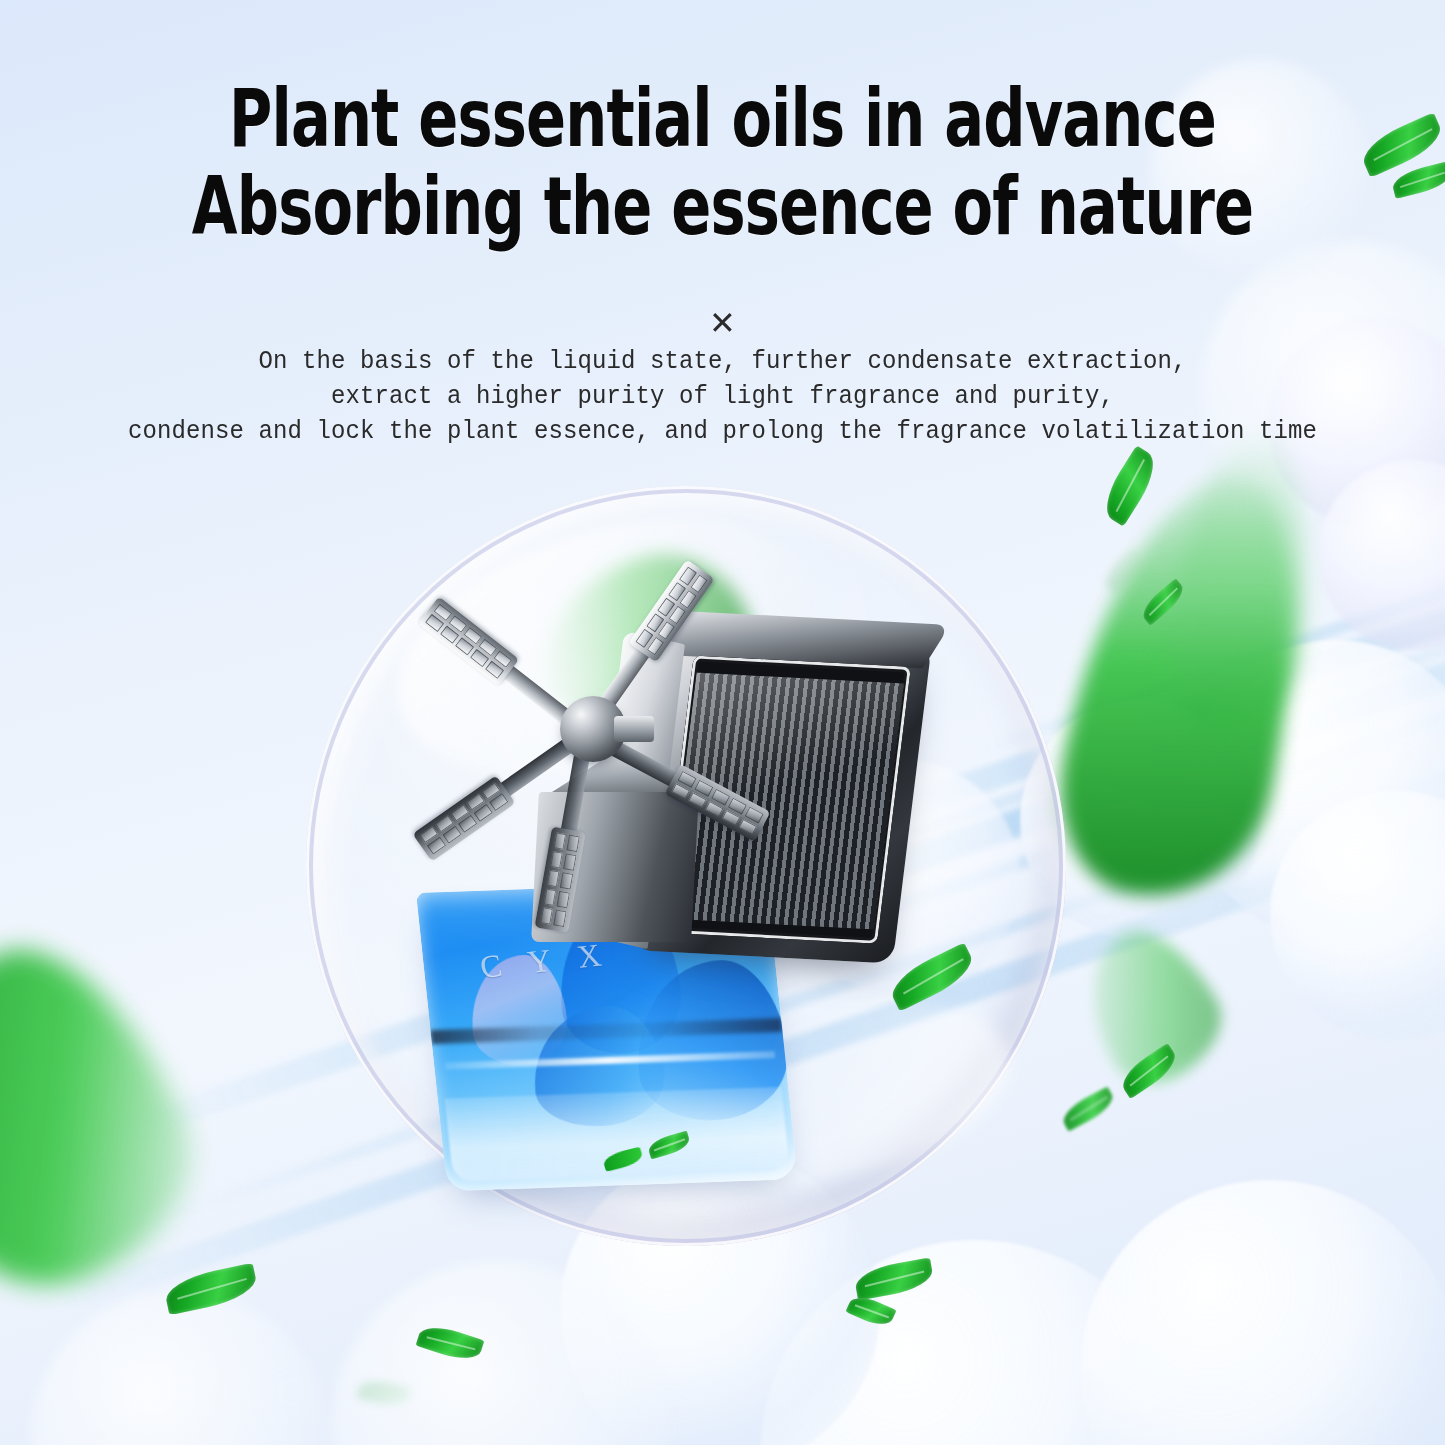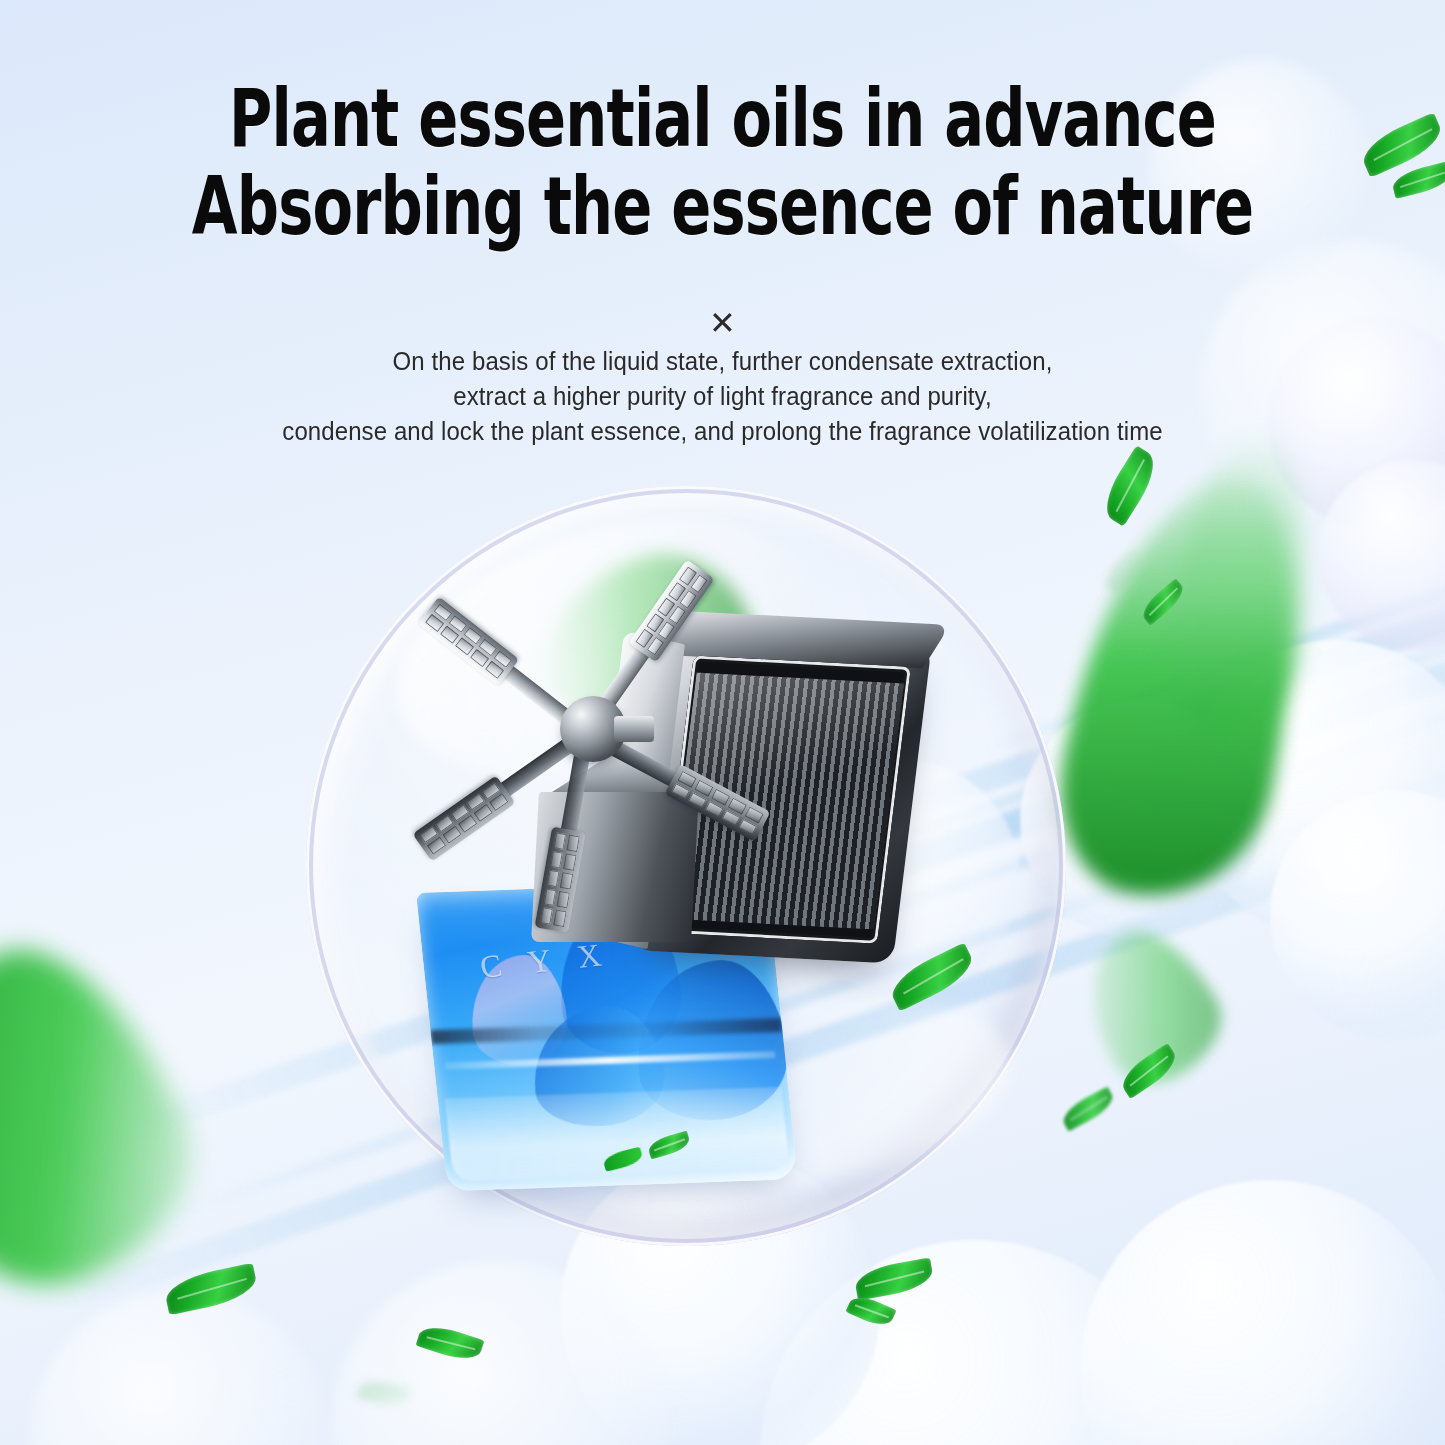--- a/index.html
+++ b/index.html
@@ -80,21 +80,21 @@
     font-weight:400;
     color:#2b2b2b;
     font-family:"Liberation Sans",sans-serif;
   }
 
   
   .body-copy{
     position:absolute;left:0;right:0;top:344px;
     text-align:center;
     color:#2a2a2a;
-    font-family:Liberation Sans, sans-serif;
+    font-family:Liberation Mono, monospace;
     font-size:25px;
     line-height:35px;
     letter-spacing:.1px;
   }
   .body-copy div{transform:scaleX(.96);}
 
   
   #mainbubble{
     position:absolute;
     left:306px;top:486px;width:760px;height:760px;

